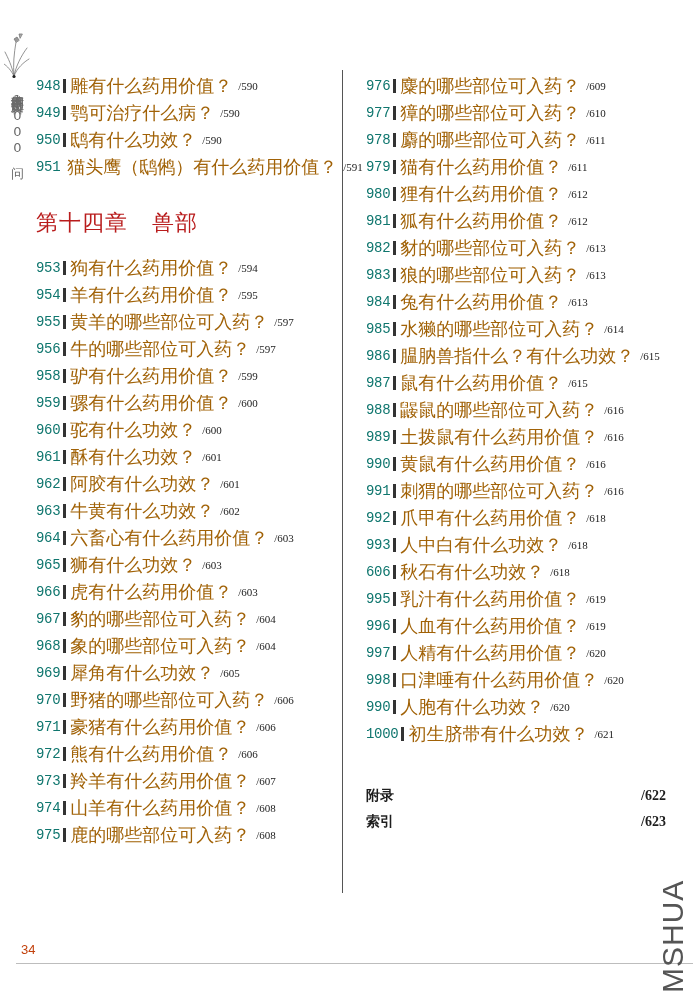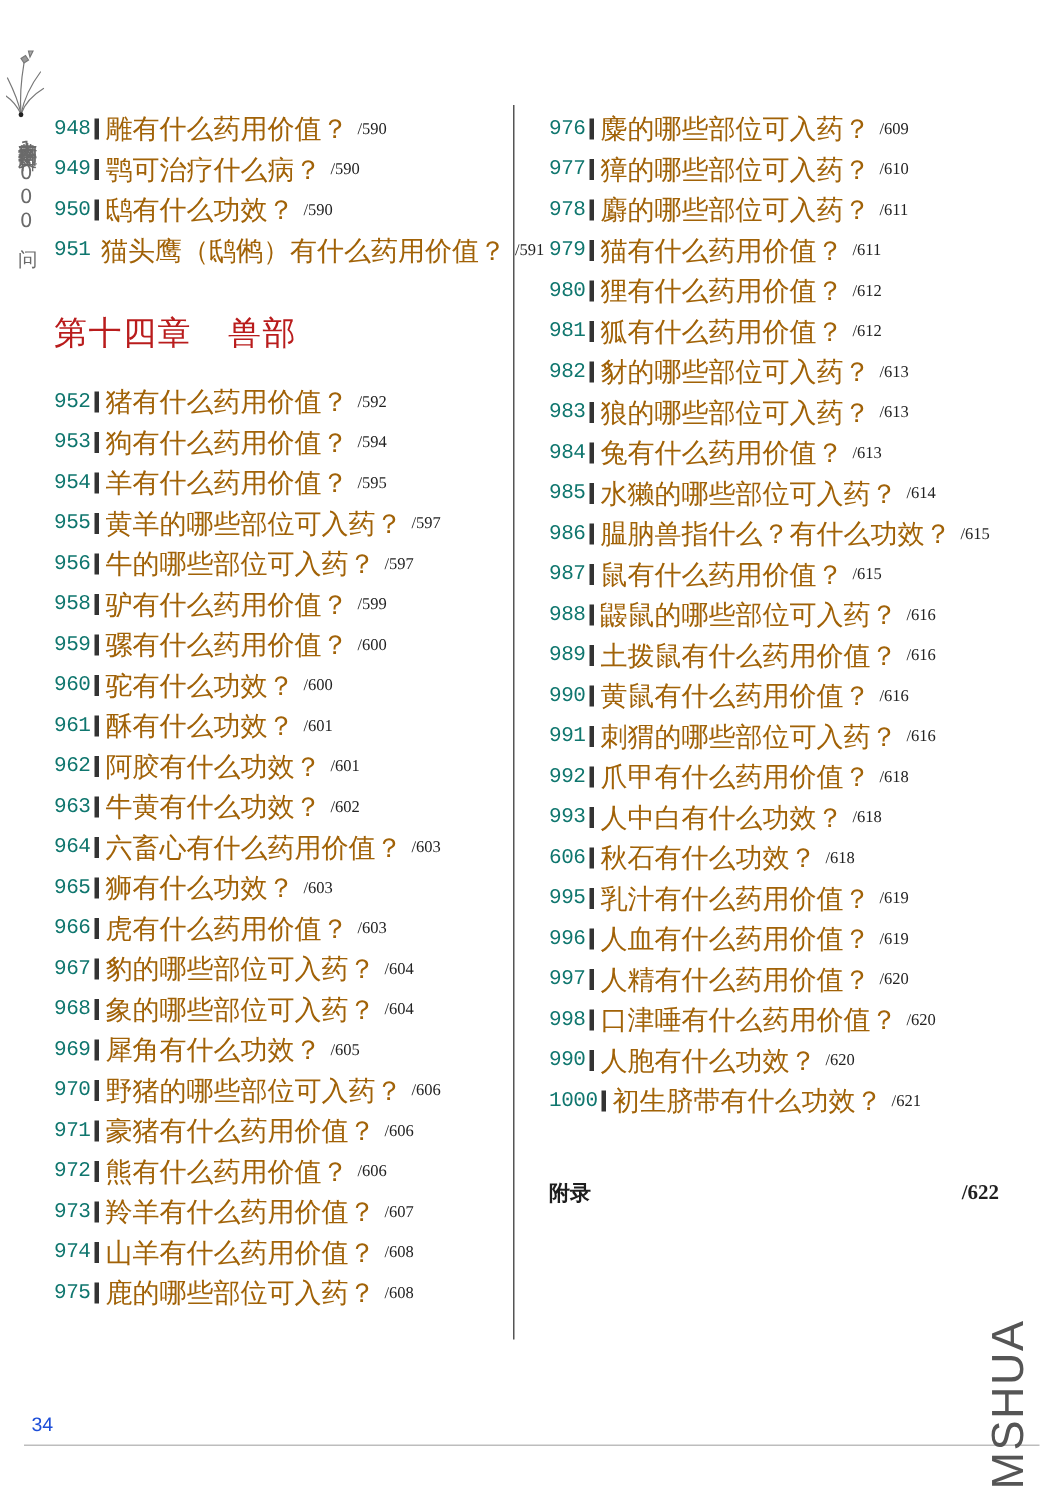--- a/index.html
+++ b/index.html
@@ -57,21 +57,21 @@
     font-family: "DejaVu Serif", serif; font-weight: bold; font-size: 14px;
     height: 26px; display: flex; align-items: center; color: #1e1e1e; justify-content: space-between;
   }
   .appendix .pg { font-family: "Liberation Serif", serif; font-weight: bold; margin-left: 4px; }
 
   .footer-line {
     position: absolute; left: 16px; top: 963px; width: 677px; height: 1px; background: #bdbdbd;
   }
   .page-number {
     position: absolute; left: 21px; top: 942px;
-    font-family: "Liberation Sans", sans-serif; font-size: 13px; color: #1d4ed8;
+    font-family: "Liberation Sans", sans-serif; font-size: 13px; color: #c2410c;
   }
   .watermark {
     position: absolute; left: 646px; top: 923px; width: 110px; height: 30px;
     transform: rotate(-90deg); transform-origin: center;
     font-family: "Liberation Sans", sans-serif; font-size: 30px; color: #555;
     letter-spacing: 1px; line-height: 30px; text-align: center;
     margin-left: -28px;
   }
 </style>
 </head>
@@ -120,26 +120,20 @@
     <span class="bar"></span>
     <span class="q">猫头鹰（鸱鸺）有什么药用价值？</span>
     <span class="pg">/591</span>
   </div>
       </div>
     <div class="chapter" style="margin-top:28px;margin-bottom:16px;height:30px;line-height:30px;">
       <span>第十四章</span><span class="gap"></span><span>兽部</span>
     </div>
     <div id="left-main">
         <div class="entry">
-    <span class="num">952</span>
-    <span class="bar"></span>
-    <span class="q">猪有什么药用价值？</span>
-    <span class="pg">/592</span>
-  </div>
-        <div class="entry">
     <span class="num">953</span>
     <span class="bar"></span>
     <span class="q">狗有什么药用价值？</span>
     <span class="pg">/594</span>
   </div>
         <div class="entry">
     <span class="num">954</span>
     <span class="bar"></span>
     <span class="q">羊有什么药用价值？</span>
     <span class="pg">/595</span>
@@ -422,19 +416,23 @@
     <span class="bar"></span>
     <span class="q">初生脐带有什么功效？</span>
     <span class="pg">/621</span>
   </div>
       </div>
     <div id="right-appendix" style="margin-top:36px;">
         <div class="appendix">
     <span class="lbl">附录</span>
     <span class="pg">/622</span>
   </div>
+        <div class="appendix">
+    <span class="lbl">索引</span>
+    <span class="pg">/623</span>
+  </div>
       </div>
   </div>
 
   <div class="page-number">34</div>
   <div class="footer-line"></div>
   <div class="watermark">MSHUA</div>
 </div>
 
 </body></html>

